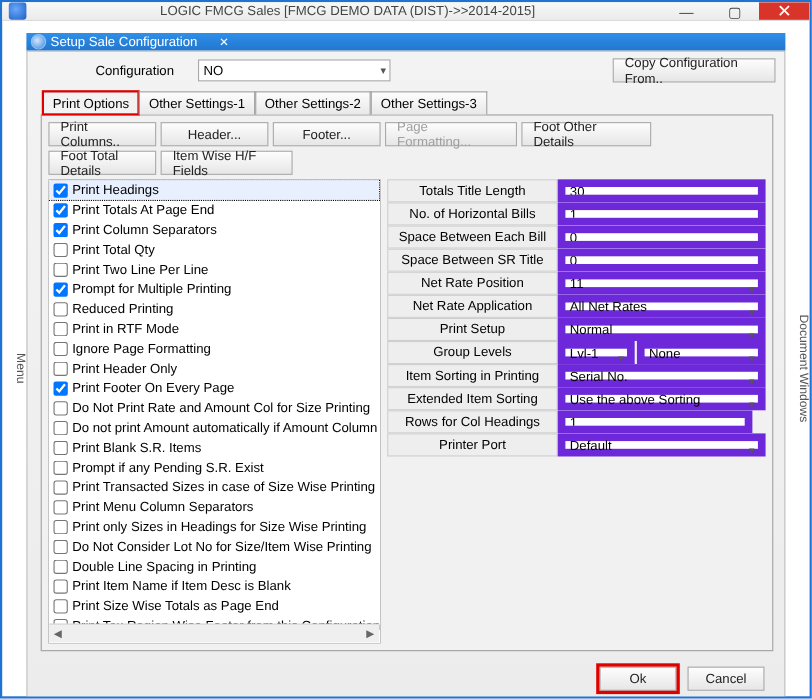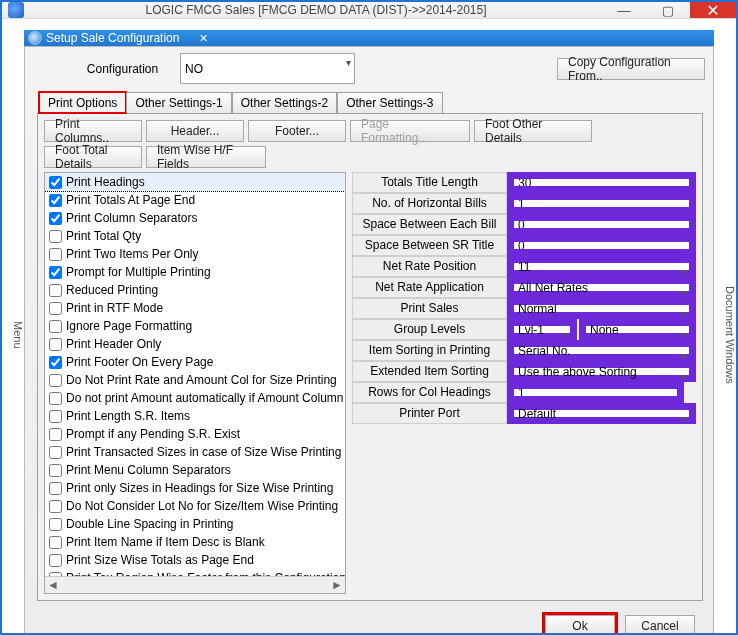--- a/index.html
+++ b/index.html
@@ -15,21 +15,21 @@
   .workspace { position: absolute; top: 28px; bottom: 0; left: 0; right: 0; display: flex; }
   .side-tab { width: 22px; writing-mode: vertical-rl; text-align: center; padding-top: 6px; color: #555; font-size: 11px; }
   .side-tab.right { writing-mode: vertical-rl; }
   .center { flex: 1; display: flex; flex-direction: column; }
   .inner-tab-bar { height: 22px; background: linear-gradient(#2f8fe8,#2277cf); display: flex; align-items: center; color: #fff; padding-left: 4px; gap: 4px; }
   .inner-icon { width: 14px; height: 14px; background: radial-gradient(circle at 40% 40%, #cfe6ff, #3b86d8); border-radius: 50%; border: 1px solid #8ec1f4; }
   .inner-close { margin-left: 10px; color: #fff; font-size: 14px; padding: 0 6px; }
   .panel { flex: 1; border: 1px solid #b8b8b8; margin: 0; background: linear-gradient(#f3f3f3,#ececec); display: flex; flex-direction: column; }
   .config-row { display: flex; align-items: center; padding: 6px 8px 6px 50px; gap: 10px; }
   .config-label { width: 95px; text-align: center; }
-  .combo { background: #fff; border: 1px solid #a7a7a7; height: 31px; padding: 2px 4px; position: relative; display:inline-flex; align-items:center; }
+  .combo { background: #fff; border: 1px solid #a7a7a7; height: 20px; padding: 2px 4px; position: relative; display:inline-flex; align-items:center; }
   .combo .arrow { position:absolute; right:3px; top:3px; font-size:10px; color:#555; }
   .btn { background: linear-gradient(#fdfdfd,#e6e6e6); border: 1px solid #a9a9a9; height: 22px; display: inline-flex; align-items: center; justify-content: center; padding: 0 10px; color: #222; }
   .btn.disabled { color:#a0a0a0; }
   .tabs-container { padding-left: 12px; margin-top:2px; }
   .tabstrip { display: flex; position: relative; margin-left: 2px; }
   .tab { border: 1px solid #a0a0a0; border-bottom: none; padding: 3px 8px; margin-right: 0; background: linear-gradient(#fdfdfd,#e8e8e8); }
   .tab.active { background: #f3f3f3; }
   .tab.highlight { outline: 2px solid #e10000; outline-offset: -1px; }
   .tabbody { border: 1px solid #a0a0a0; margin: 0 10px 6px 12px; padding: 6px; background: #f1f1f1; flex:1; overflow:hidden; }
   .button-row { display:flex; flex-wrap: nowrap; gap: 4px; margin-bottom: 4px; }
@@ -119,21 +119,21 @@
               <div class="check-row">
                 <input type="checkbox" checked="" style="">
                 <span>Print Column Separators</span>
               </div>
               <div class="check-row">
                 <input type="checkbox" style="">
                 <span>Print Total Qty</span>
               </div>
               <div class="check-row">
                 <input type="checkbox" style="">
-                <span>Print Two Items Per Only</span>
+                <span>Print Two Line Per Line</span>
               </div>
               <div class="check-row">
                 <input type="checkbox" checked="" style="">
                 <span>Prompt for Multiple Printing</span>
               </div>
               <div class="check-row">
                 <input type="checkbox" style="">
                 <span>Reduced Printing</span>
               </div>
               <div class="check-row">
@@ -155,21 +155,21 @@
               <div class="check-row">
                 <input type="checkbox" style="">
                 <span>Do Not Print Rate and Amount Col for Size Printing</span>
               </div>
               <div class="check-row">
                 <input type="checkbox" style="">
                 <span>Do not print Amount automatically if Amount Column is not given</span>
               </div>
               <div class="check-row">
                 <input type="checkbox" style="">
-                <span>Print Length S.R. Items</span>
+                <span>Print Blank S.R. Items</span>
               </div>
               <div class="check-row">
                 <input type="checkbox" style="">
                 <span>Prompt if any Pending S.R. Exist</span>
               </div>
               <div class="check-row">
                 <input type="checkbox" style="">
                 <span>Print Transacted Sizes in case of Size Wise Printing</span>
               </div>
               <div class="check-row">
@@ -243,21 +243,21 @@
             <div class="srow">
                 <div class="label">Net Rate Application</div>
                 <div class="val">
                   <div class="combo">
                     <span>All Net Rates</span>
                     <span class="arrow">▾</span>
                   </div>
                 </div>
               </div>
             <div class="srow">
-                <div class="label">Print Sales</div>
+                <div class="label">Print Setup</div>
                 <div class="val">
                   <div class="combo">
                     <span>Normal</span>
                     <span class="arrow">▾</span>
                   </div>
                 </div>
               </div>
             <div class="srow">
                 <div class="label">Group Levels</div>
                 <div class="val">

